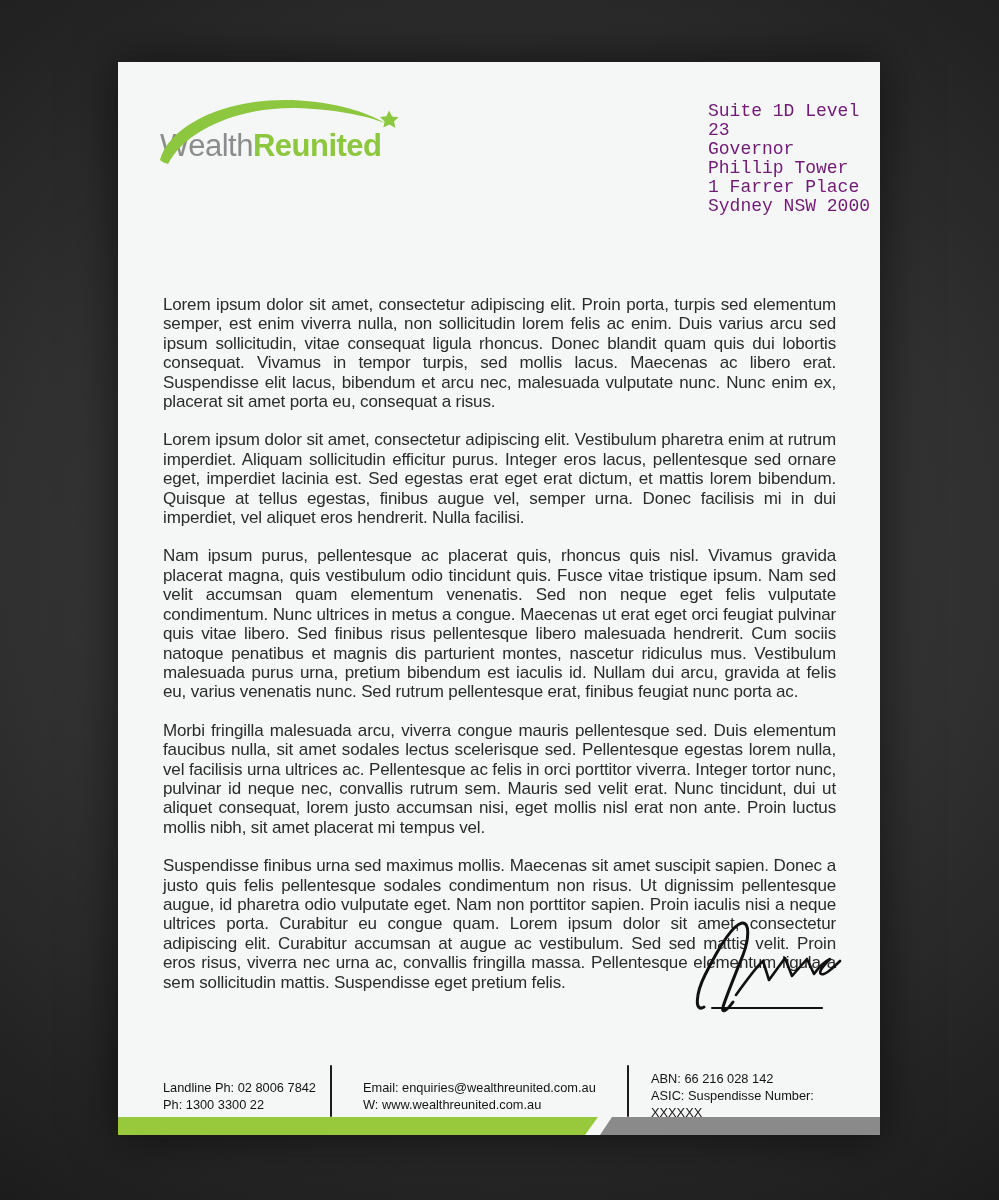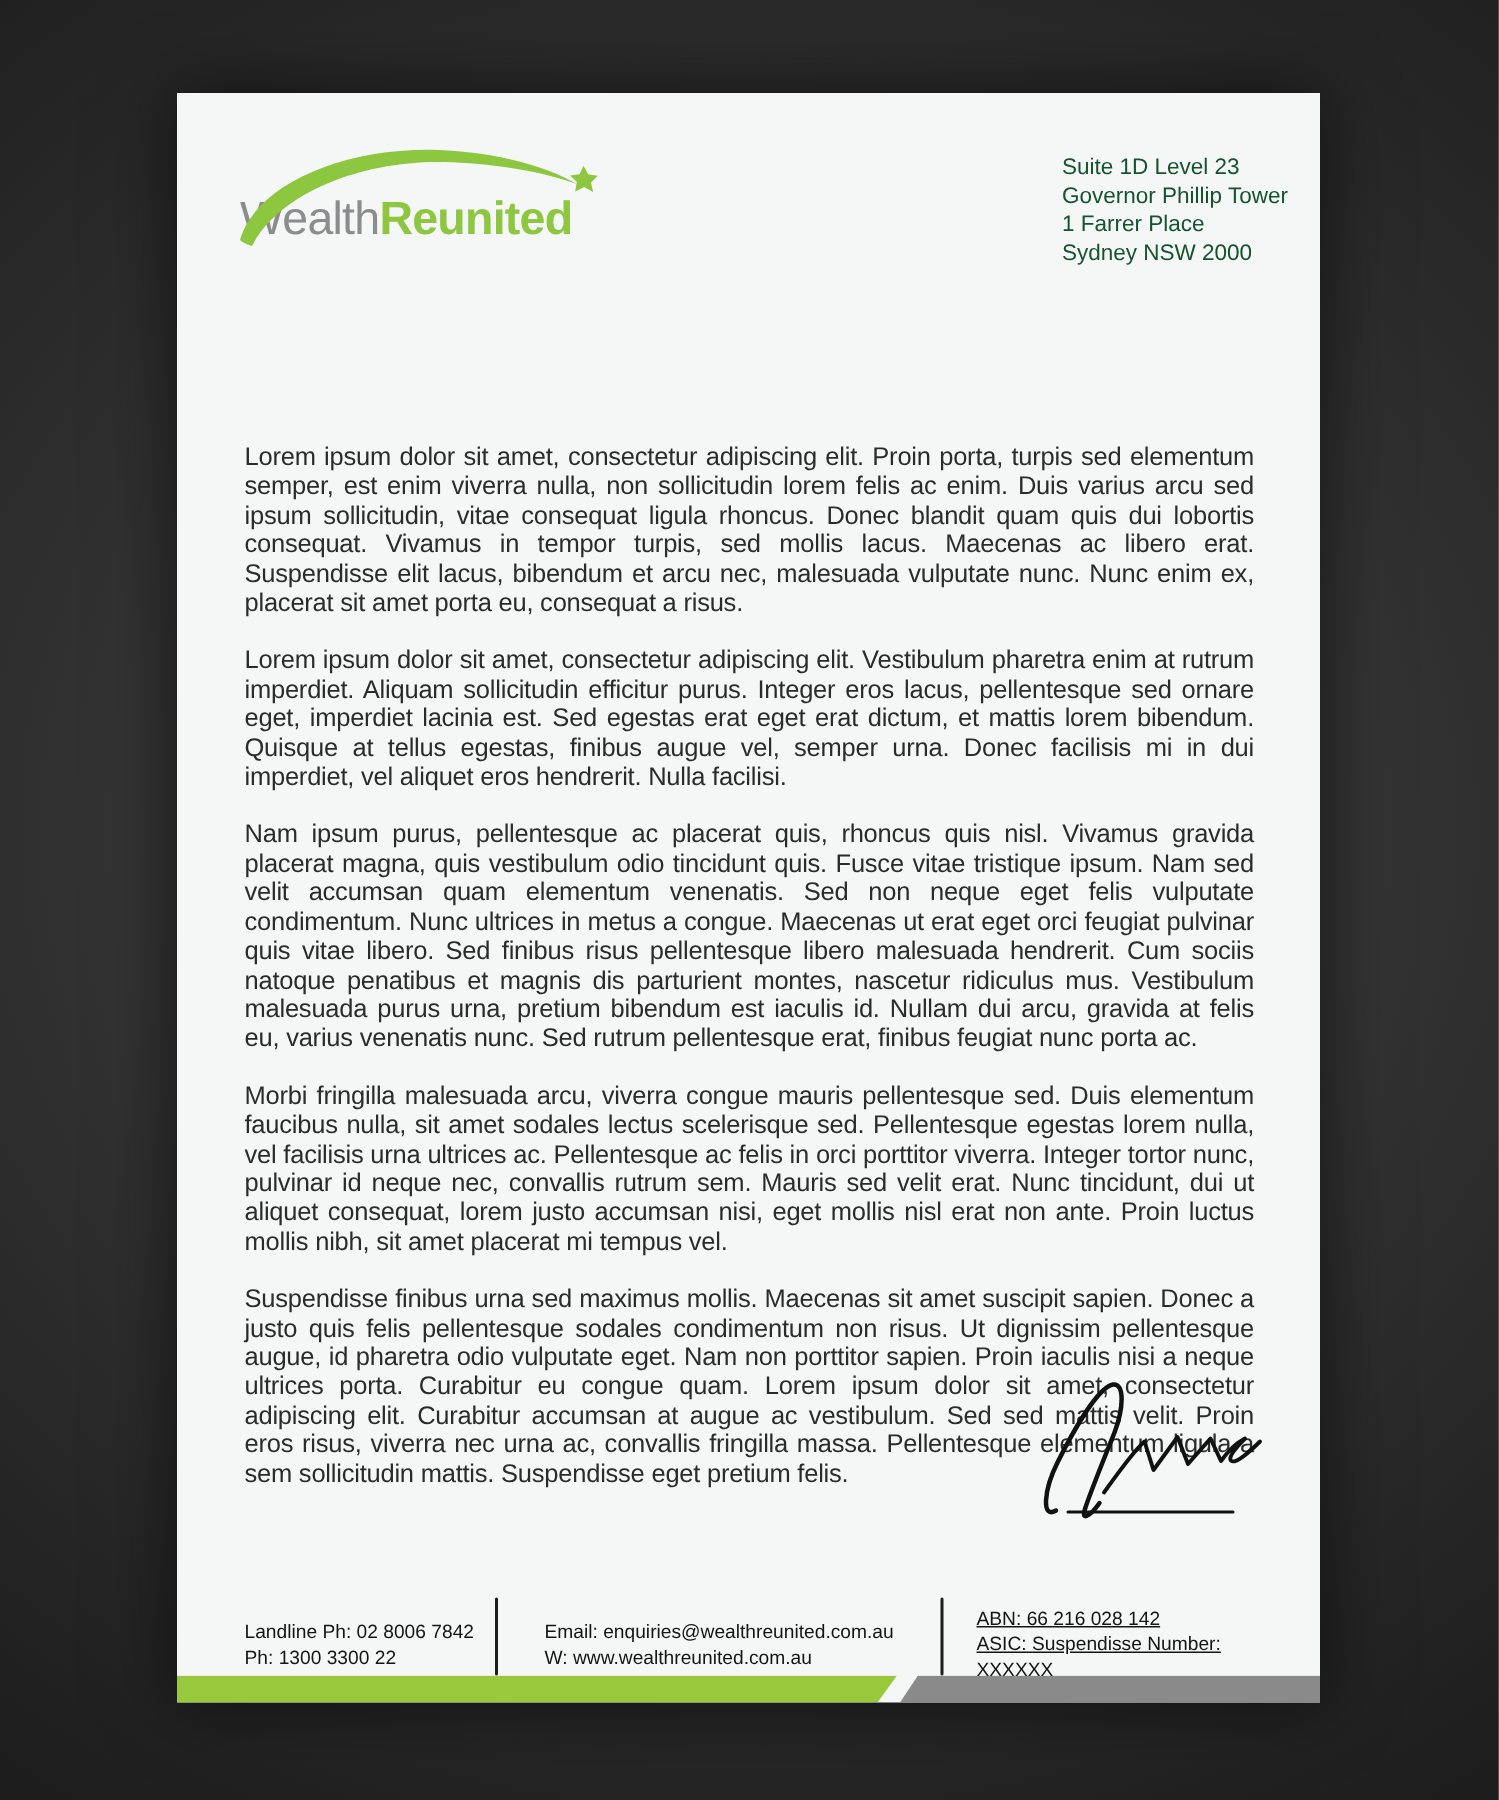--- a/index.html
+++ b/index.html
@@ -15,35 +15,35 @@
     background:#f5f6f6;
     box-shadow:0 0 45px rgba(0,0,0,0.6);
   }
   
   .logo{position:absolute;left:38px;top:34px;width:260px;height:76px;}
   .logo-text{position:absolute;left:4px;top:32px;font-size:31px;letter-spacing:-0.5px;white-space:nowrap;z-index:1;}
   .logo-word1{color:#8a8c8e;font-weight:400;}
   .logo-word2{color:#8dc63f;font-weight:700;margin-left:0;}
   .logo-swoosh{position:absolute;left:0;top:0;width:245px;height:72px;z-index:2;pointer-events:none;}
   
-  .address{position:absolute;left:590px;top:40px;font-size:15px;line-height:19px;color:#14532d;}
+  .address{position:absolute;left:590px;top:40px;font-size:18px;line-height:19px;color:#701a75;font-family:Liberation Mono, monospace;}
   
   .letter-body{position:absolute;left:45px;top:233px;width:673px;}
   .letter-body p{
     margin:0 0 19px 0;font-size:17px;line-height:19.4px;color:#2b2b2b;
     text-align:justify;letter-spacing:-0.15px;
   }
   
   .signature{position:absolute;left:570px;top:855px;width:170px;height:100px;}
   
   .footer{position:absolute;left:45px;top:1008px;width:673px;display:flex;align-items:center;}
   .f-col{font-size:12.8px;line-height:17px;color:#141414;}
   .f-col1{width:167px;}
   .f-col2{width:295px;padding-left:31px;box-sizing:border-box;}
-  .f-col3{flex:1;padding-left:22px;box-sizing:border-box;text-decoration:underline;}
+  .f-col3{flex:1;padding-left:22px;box-sizing:border-box;}
   .f-div{width:2px;height:52px;background:#1c1c1c;margin-top:-9px;border-radius:1px;}
   
   .stripe{position:absolute;left:0;bottom:0;width:762px;height:18px;}
   .stripe-green{position:absolute;inset:0;background:#98c93c;
     clip-path:polygon(0 0,480px 0,467px 100%,0 100%);}
   .stripe-gray{position:absolute;inset:0;background:#8a8a8a;
     clip-path:polygon(494px 0,100% 0,100% 100%,482px 100%);}
 </style>
 </head>
 <body>

